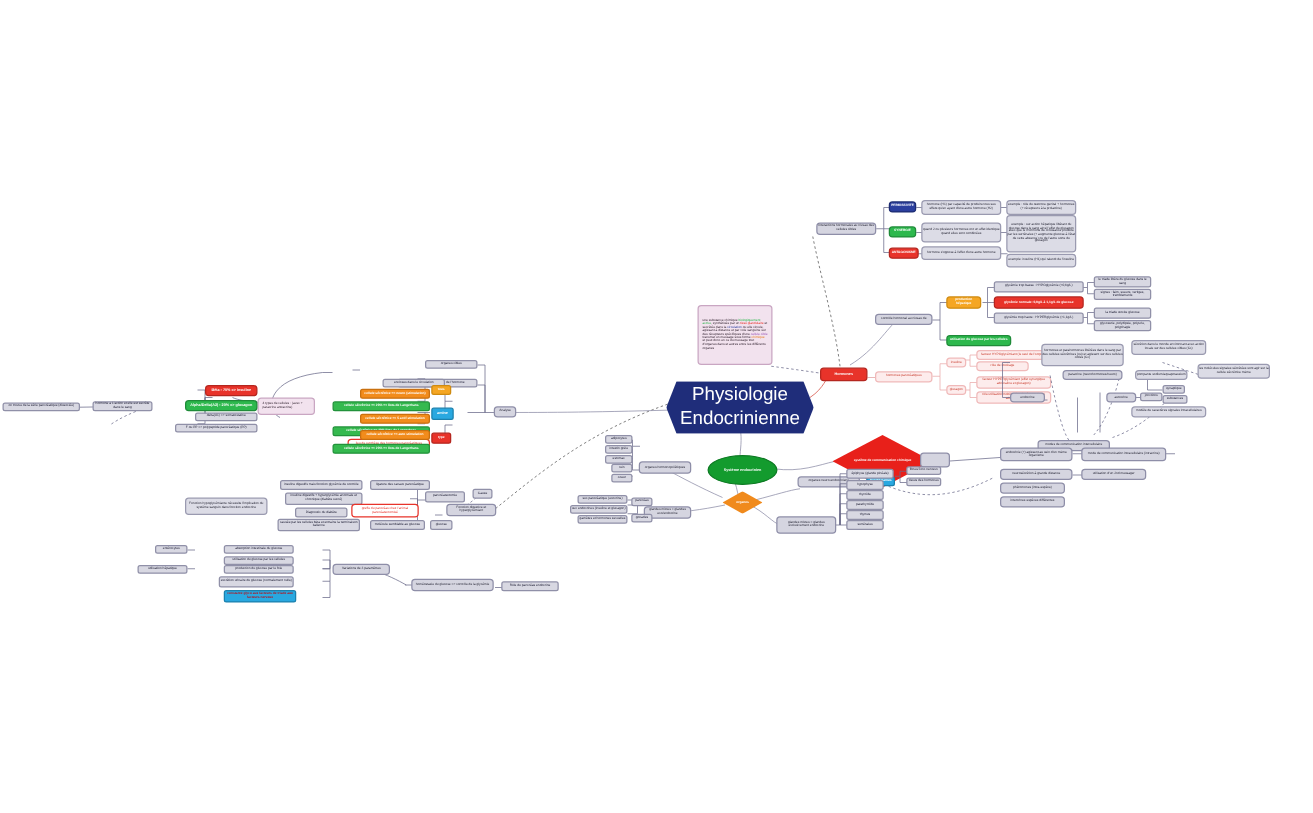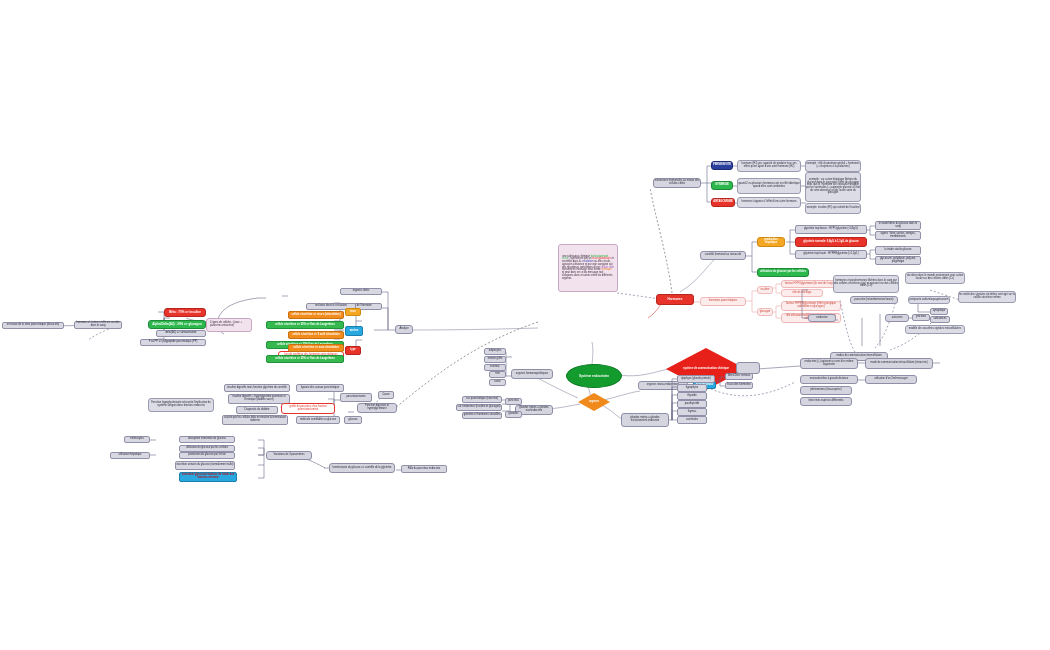--- a/index.html
+++ b/index.html
@@ -88,20 +88,26 @@
       <path d="M538,322 C470,345 430,380 395,408" stroke="#555" stroke-dasharray="2,2"></path>
 
       <path d="M538,328 C470,330 430,330 396,330" stroke="#8b8ba6"></path>
 
       <path d="M745,369 L760,369"></path>
 
       <path d="M700,384 C730,400 760,400 795,382" stroke="#6a6a8a" stroke-dasharray="2,2"></path>
     </g>
   </svg>
 
+  <div class="hex" style="left:533px;top:305px;width:118px;height:42px;">
+    <div class="t">
+      <div>Physiologie</div>
+      <div>Endocrinienne</div>
+    </div>
+  </div>
 
   <div class="ellipse t7" style="left:566px;top:364px;width:54px;height:22px;">
     <span>Système endocrinien</span>
   </div>
 
   <div class="diamond-wrap" style="left:666px;top:348px;width:80px;height:42px;">
     <div class="dshape"></div>
     <div class="dtxt t6" style="width:60px;">système de communication chimique</div>
   </div>
 

